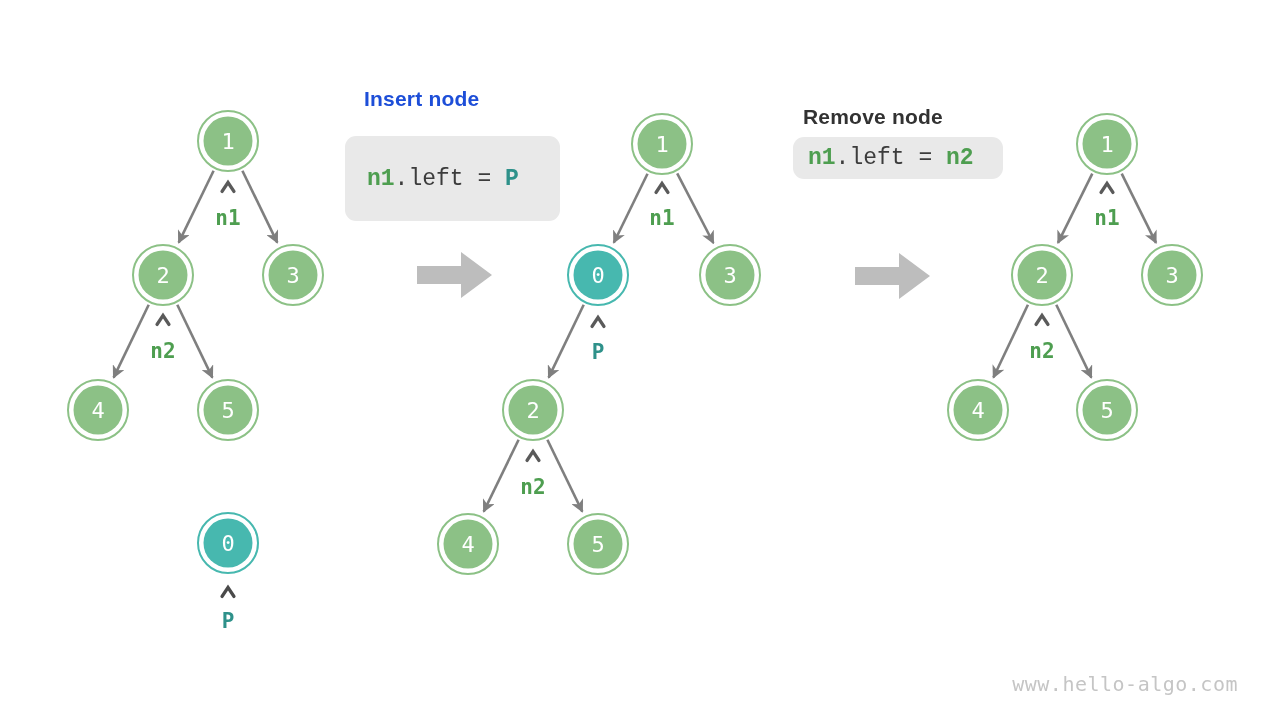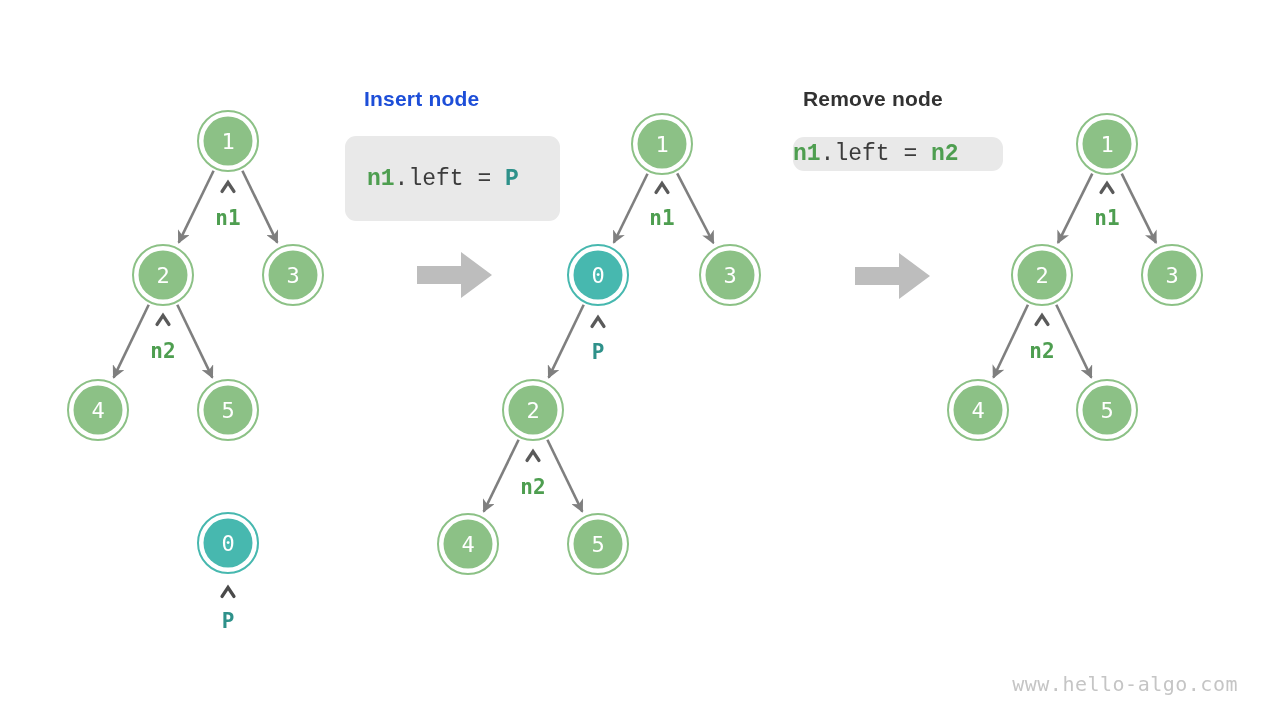--- a/index.html
+++ b/index.html
@@ -24,21 +24,21 @@
     position:absolute;
     background:#e9e9e9;
     border-radius:11px;
     font-family:Liberation Mono, monospace;
     font-size:23px;
     display:flex;
     flex-direction:column;
     justify-content:center;
   }
   #code-insert{left:345px;top:136px;width:215px;height:85px;padding-left:22px;box-sizing:border-box;}
-  #code-remove{left:793px;top:137px;width:210px;height:34px;box-sizing:border-box;}
+  #code-remove{left:793px;top:137px;width:210px;height:42px;padding-left:15px;box-sizing:border-box;}
   .code-line{line-height:38px;white-space:pre;}
   .code-line .tok{font-weight:bold;}
   .code-line .tok-plain{font-weight:normal;}
   .block-arrow{position:absolute;width:76px;height:48px;}
   #block-arrow-1{left:417px;top:251px;}
   #block-arrow-2{left:855px;top:252px;}
   #diagram-svg{position:absolute;left:0;top:0;}
   .watermark{
     position:absolute;
     right:42px;top:672px;
@@ -48,21 +48,21 @@
     letter-spacing:0.5px;
   }
 </style>
 </head>
 <body>
 
 <div class="canvas">
 
   <div class="section-title" id="title-insert" style="color: #1d4ed8;">Insert node</div>
 
-  <div class="section-title" id="title-remove" style="color: rgb(50, 50, 50);">Remove node</div>
+  <div class="section-title" id="title-remove" style="color: rgb(50, 50, 50); margin-top: 18px;">Remove node</div>
 
   <div class="code-box" id="code-insert" style="background: rgb(233, 233, 233);">
       <div class="code-line"><span class="tok" style="color: rgb(78, 158, 80);">n1</span><span class="tok tok-plain" style="color: rgb(60, 60, 60);">.left = </span><span class="tok" style="color: rgb(46, 145, 138);">P</span></div>
     </div>
 
   <div class="code-box" id="code-remove" style="background: rgb(233, 233, 233);">
       <div class="code-line"><span class="tok" style="color: rgb(78, 158, 80);">n1</span><span class="tok tok-plain" style="color: rgb(60, 60, 60);">.left = </span><span class="tok" style="color: rgb(78, 158, 80);">n2</span></div>
     </div>
 
   <svg class="block-arrow" id="block-arrow-1" viewBox="0 0 76 48">

